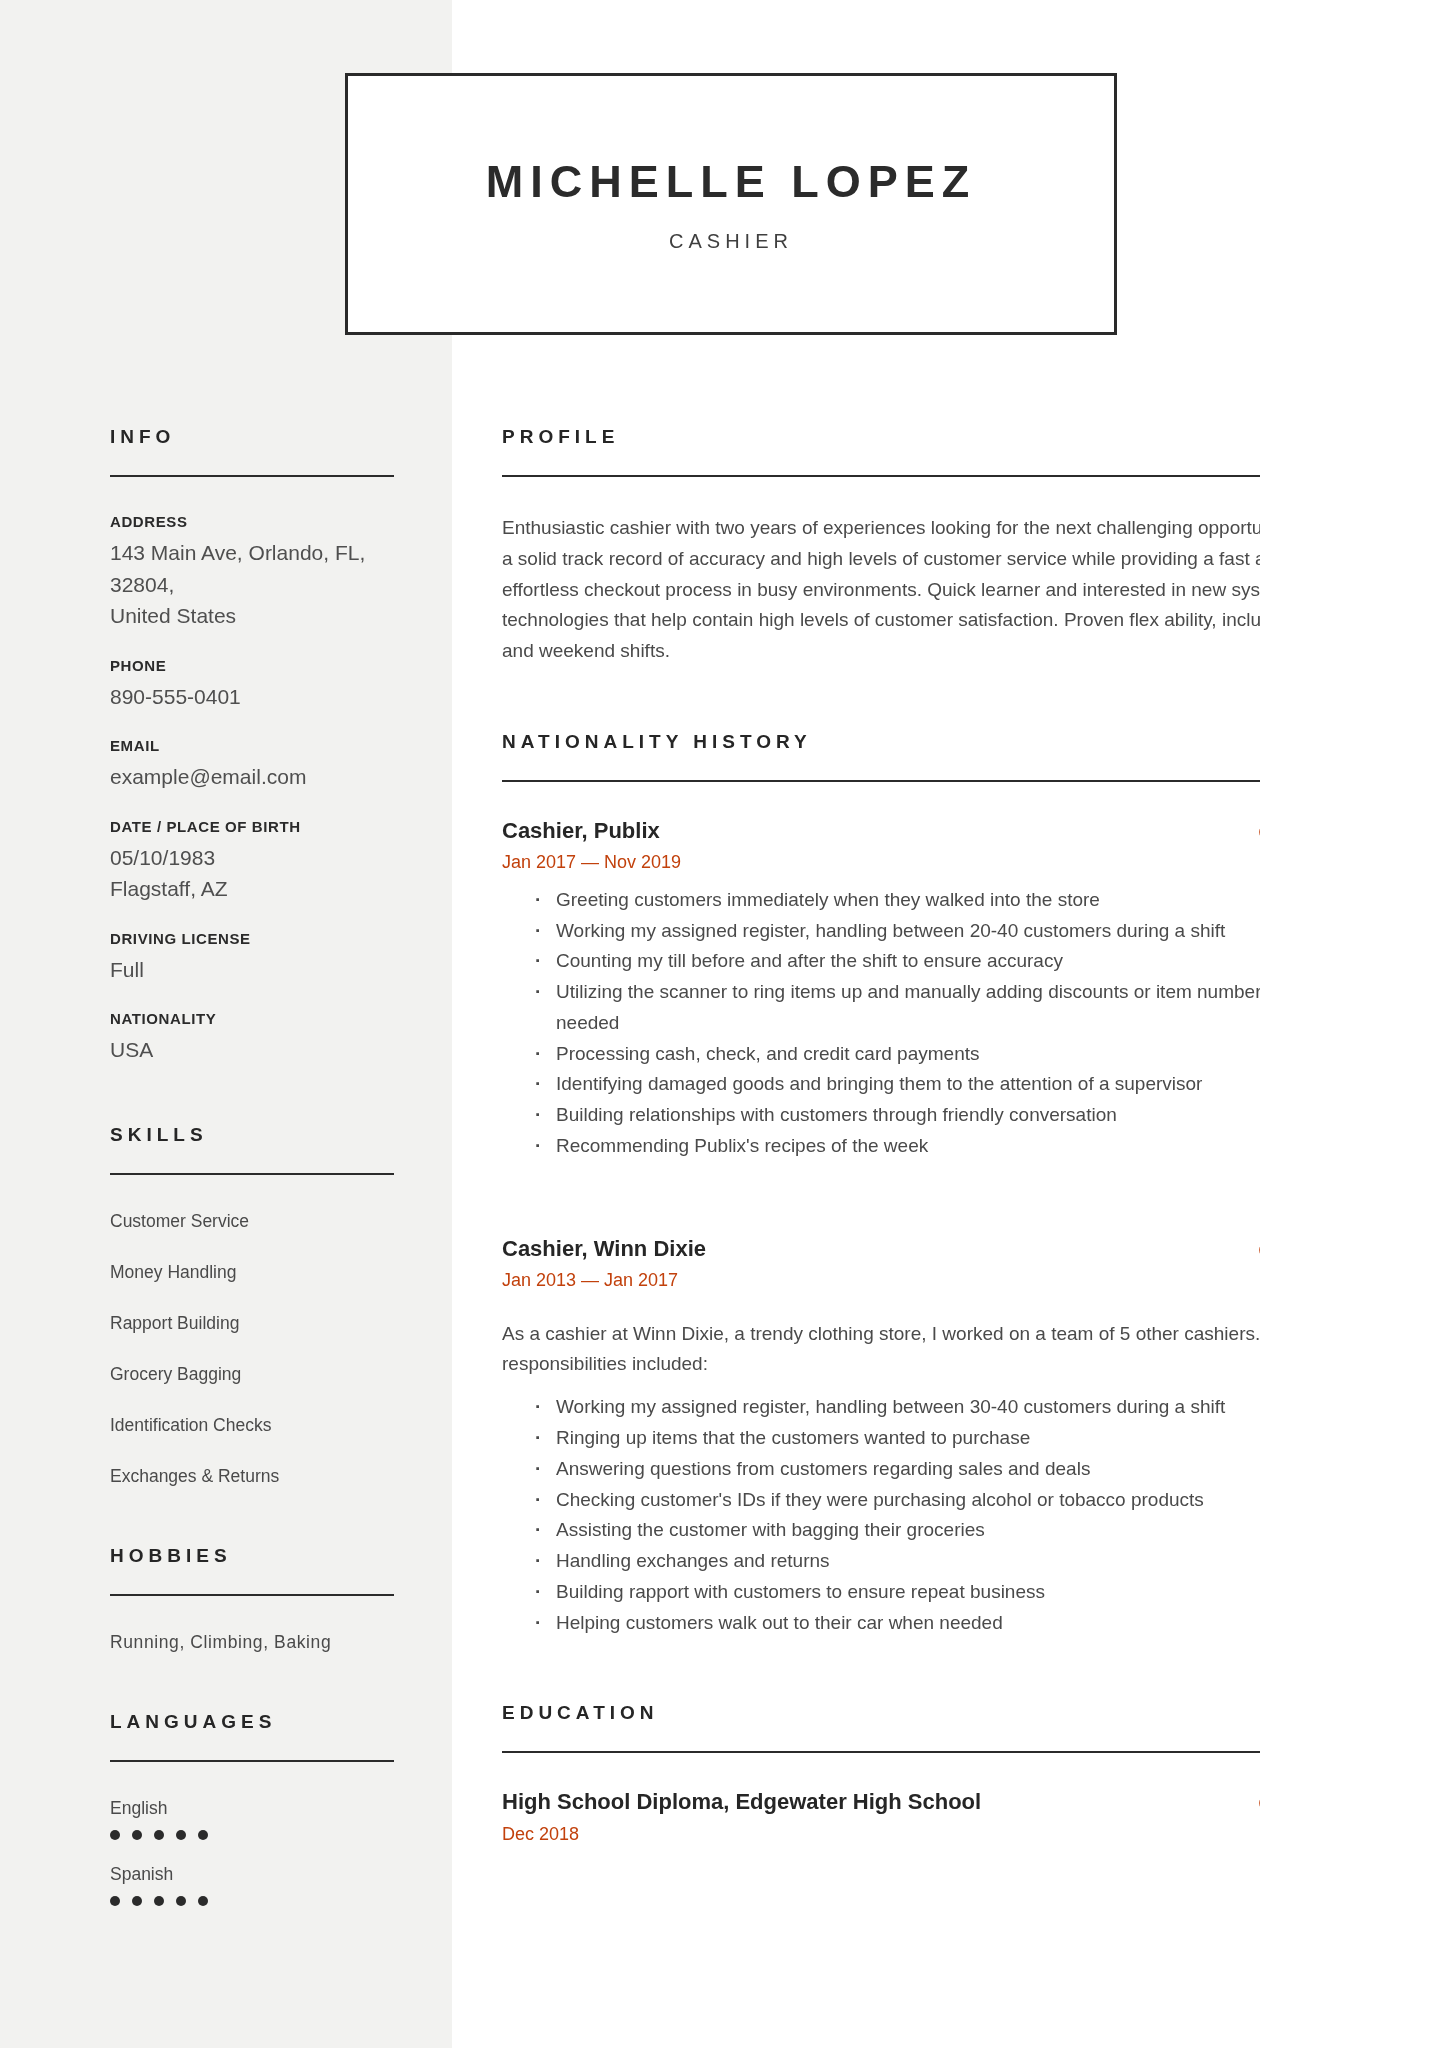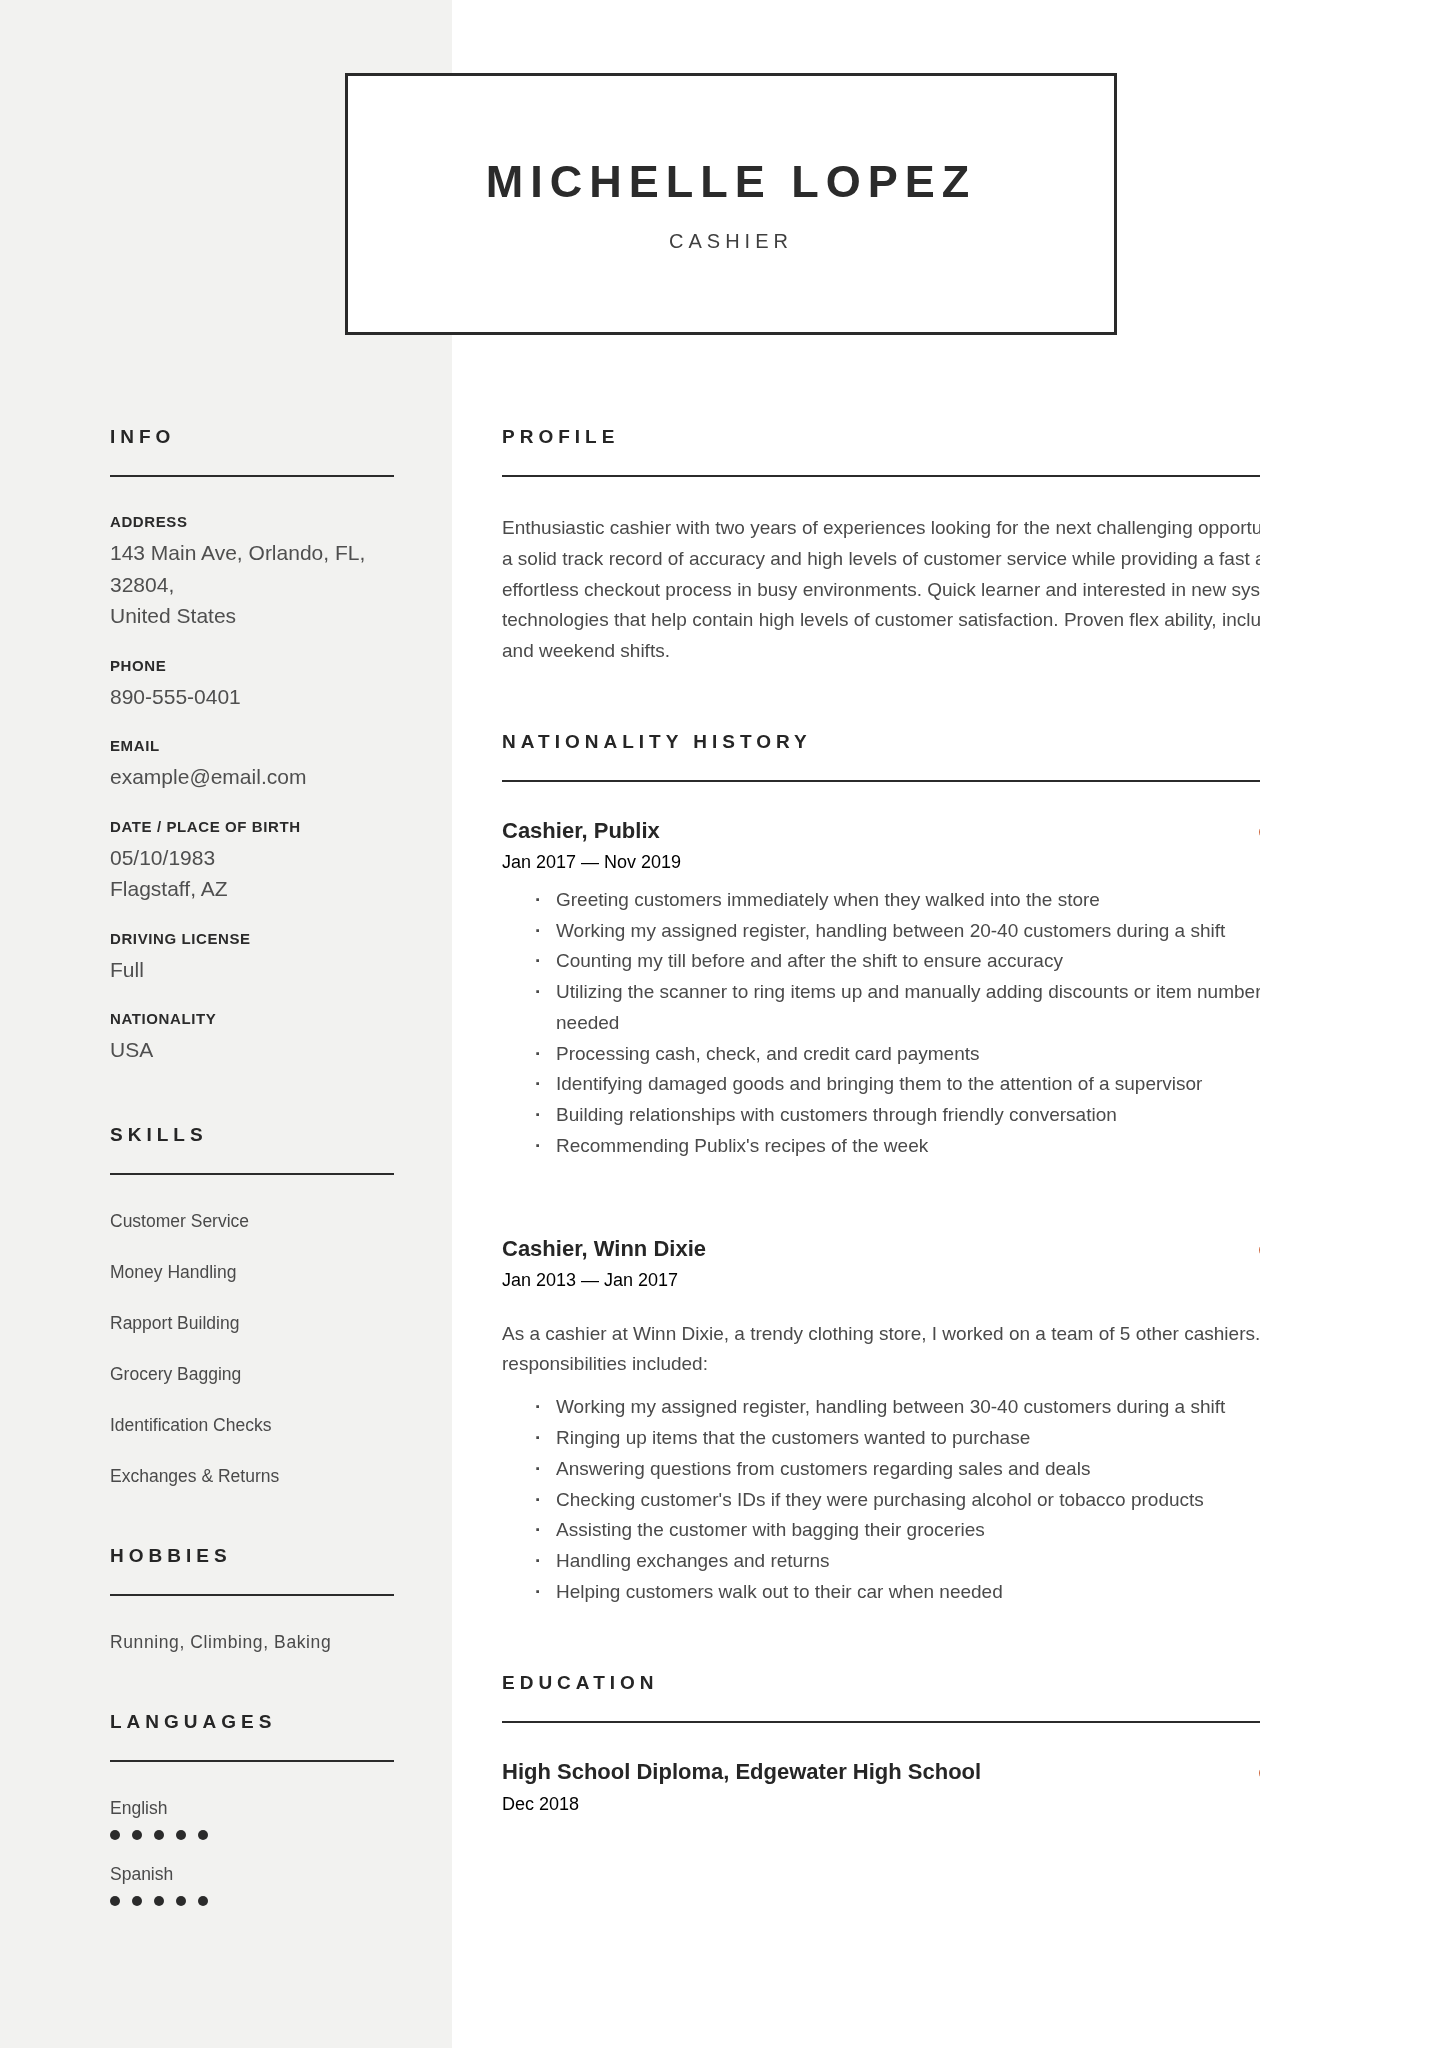--- a/index.html
+++ b/index.html
@@ -140,21 +140,21 @@
     font-weight:700;
     color:#262626;
   }
   .job-location {
     font-size:17px;
     color:#c2410c;
     font-weight:bold;
   }
   .job-dates {
     font-size:18px;
-    color:#000000;
+    color:#c2410c;
     margin-top:8px;
   }
   .job-intro { margin-top:28px; }
 
   ul.bullets {
     list-style:none;
     margin-top:12px;
     margin-left:33px;
   }
   ul.bullets li {
@@ -309,20 +309,21 @@
         </div>
         <div class="job-dates">Jan 2013 — Jan 2017</div>
         <p class="body-text job-intro">As a cashier at Winn Dixie, a trendy clothing store, I worked on a team of 5 other cashiers. My daily responsibilities included:</p>
         <ul class="bullets">
             <li>Working my assigned register, handling between 30-40 customers during a shift</li>
             <li>Ringing up items that the customers wanted to purchase</li>
             <li>Answering questions from customers regarding sales and deals</li>
             <li>Checking customer's IDs if they were purchasing alcohol or tobacco products</li>
             <li>Assisting the customer with bagging their groceries</li>
             <li>Handling exchanges and returns</li>
+            <li>Building rapport with customers to ensure repeat business</li>
             <li>Helping customers walk out to their car when needed</li>
           </ul>
       </article>
     </section>
 
     <section class="main-section">
       <h2 class="section-heading">EDUCATION</h2>
 
       <article class="edu-item">
         <div class="job-header">

